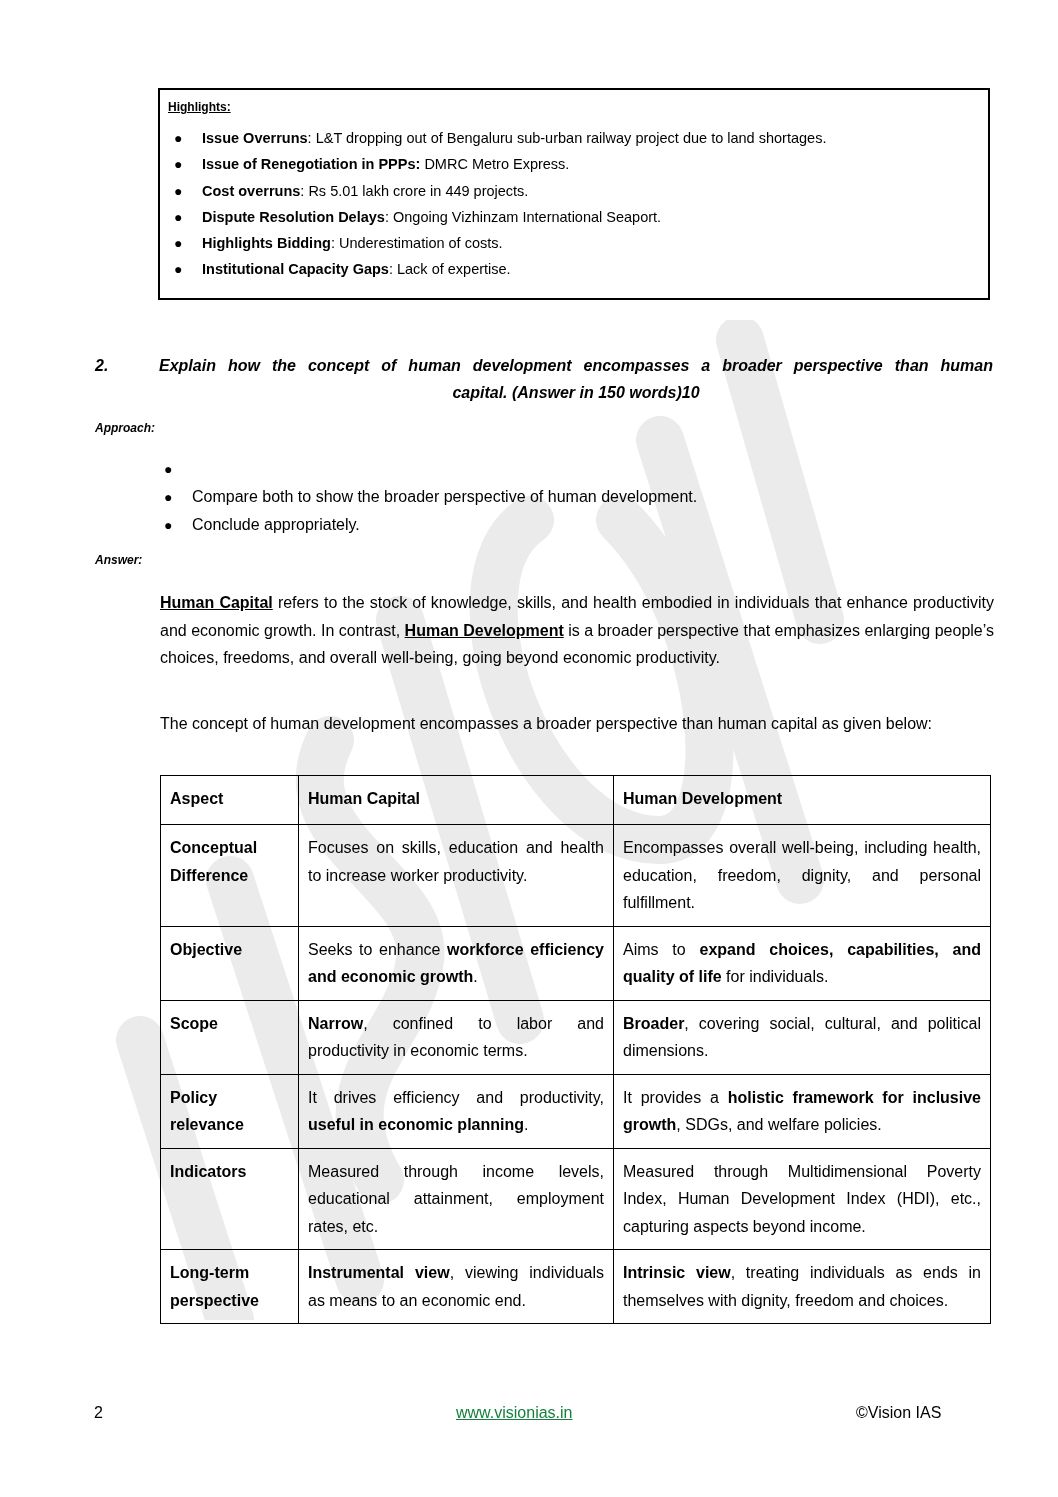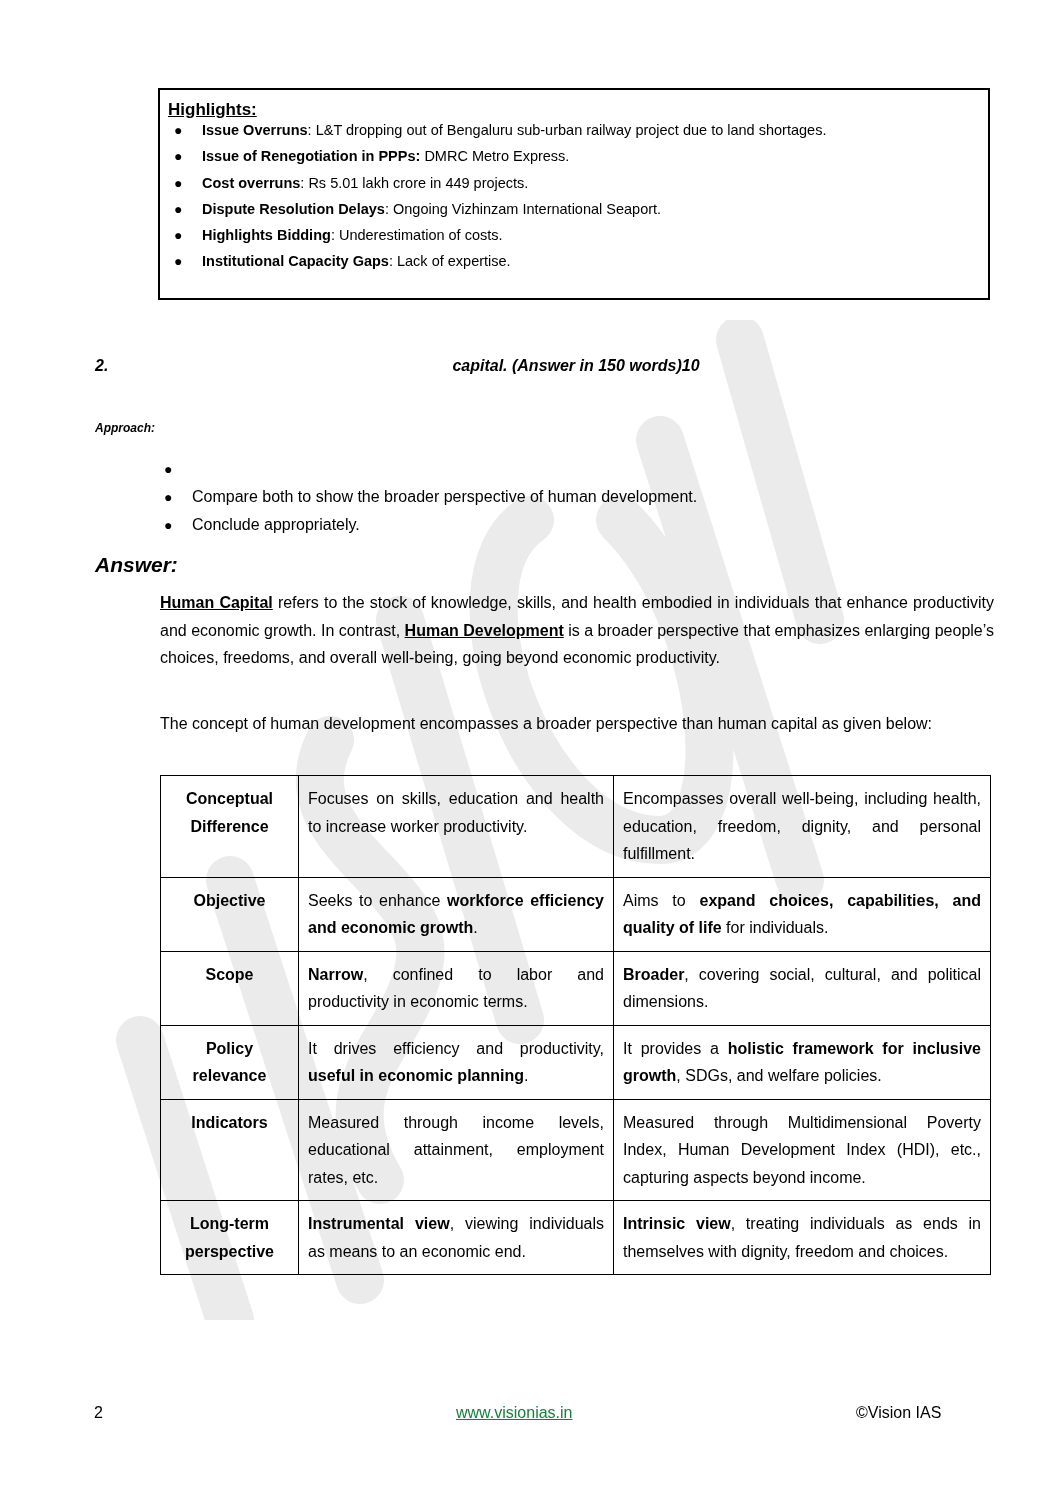--- a/index.html
+++ b/index.html
@@ -1,40 +1,40 @@
 <!DOCTYPE html>
 <html><head>
 <meta charset="utf-8">
 <style>
   html, body { margin: 0; padding: 0; background: #ffffff; }
   body { width: 1058px; height: 1497px; position: relative; overflow: hidden;
          font-family: "Liberation Sans", sans-serif; color: #000; font-size: 15.5px; }
   .watermark { position: absolute; left: 100px; top: 320px; width: 760px; height: 1000px; pointer-events: none; }
   .highlights { position: absolute; left: 158px; top: 88px; width: 832px; height: 212px;
                 border: 2px solid #000; box-sizing: border-box; padding: 10px 10px 0 8px; }
-  .hl-title { font-weight: bold; text-decoration: underline; font-size: 17px; }
+  .hl-title { font-weight: bold; text-decoration: underline; font-size: 12px; margin-bottom: 14px; }
   .hl-list { list-style: none; margin: 0; padding: 0; }
   .hl-list li { position: relative; padding-left: 34px; height: 26.3px; font-size: 14.5px; line-height: 20px; }
   .bullet { position: absolute; left: 6px; top: 0; font-size: 14px; }
   .q { position: absolute; left: 95px; top: 352px; width: 900px; font-style: italic; font-weight: bold; font-size: 16px; line-height: 27px; }
   .q-num { position: absolute; left: 0; top: 0; }
   .q-text { position: absolute; left: 64px; width: 834px; text-align: justify; text-align-last: left; }
   .q-line2 { display: flex; justify-content: center; }
   .approach-h { position: absolute; left: 95px; top: 421px; font-style: italic; font-weight: bold; font-size: 12px; }
   .approach-list { position: absolute; left: 160px; top: 457px; list-style: none; margin: 0; padding: 0; font-size: 16px; }
   .approach-list li { position: relative; padding-left: 32px; height: 28px; line-height: 24px; }
   .approach-list .bullet { left: 4px; }
-  .answer-h { position: absolute; left: 95px; top: 553px; font-style: italic; font-weight: bold; font-size: 21px; }
+  .answer-h { position: absolute; left: 95px; top: 553px; font-style: italic; font-weight: bold; font-size: 12px; }
   .para { position: absolute; left: 160px; width: 834px; text-align: justify; font-size: 16px; line-height: 27.6px; }
   .para1 { top: 589px; }
   .para2 { top: 710px; }
   .term { font-weight: bold; text-decoration: underline; }
   table.cmp { position: absolute; left: 160px; top: 775px; width: 831px; border-collapse: collapse; font-size: 16px; line-height: 27.5px; }
   table.cmp td { border: 1.5px solid #000; vertical-align: top; padding: 9px 9px 9px 9px; text-align: justify; }
-  table.cmp td.c0 { width: 119px; font-weight: bold; text-align: center; }
+  table.cmp td.c0 { width: 119px; font-weight: bold; text-align: left; }
   table.cmp td.c1 { width: 296px; }
   table.cmp td.c2 { width: 358px; }
   table.cmp tr.head td { font-weight: bold; text-align: left; height: 30px; }
   b { font-weight: bold; }
   .footer { position: absolute; top: 1404px; font-size: 16px; }
   .f-page { left: 94px; }
   .f-link { left: 456px; color: #15803d; text-decoration: underline; }
   .f-copy { left: 856px; }
 </style>
 </head>
@@ -60,20 +60,21 @@
     <li><span class="bullet">●</span><b>Cost overruns</b><span>:  </span><span>Rs 5.01 lakh crore in 449 projects.</span></li>
     <li><span class="bullet">●</span><b>Dispute Resolution Delays</b><span>: </span><span>Ongoing Vizhinzam International Seaport.</span></li>
     <li><span class="bullet">●</span><b>Highlights Bidding</b><span>: </span><span>Underestimation of costs.</span></li>
     <li><span class="bullet">●</span><b>Institutional Capacity Gaps</b><span>: </span><span>Lack of expertise.</span></li>
   </ul>
 </div>
 
 <div class="q">
   <span class="q-num">2.</span>
   <div class="q-text">
+    <div style="text-align:justify;text-align-last:justify;">Explain how the concept of human development encompasses a broader perspective than human</div>
     <div class="q-line2">
       <span>capital. (Answer in 150 words)</span>
       <span>10</span>
     </div>
   </div>
 </div>
 
 <div class="approach-h">Approach:</div>
 <ul class="approach-list">
   <li><span class="bullet">●</span></li>
@@ -83,20 +84,25 @@
 
 <div class="answer-h">Answer:</div>
 
 <p class="para para1" style="margin:0;">
   <span class="term">Human Capital</span><span> refers to the stock of knowledge, skills, and health embodied in individuals that enhance productivity and economic growth. In contrast, </span><span class="term">Human Development</span><span> is a broader perspective that emphasizes enlarging people’s choices, freedoms, and overall well-being, going beyond economic productivity.</span>
 </p>
 <p class="para para2" style="margin:0;">The concept of human development encompasses a broader perspective than human capital as given below:</p>
 
 <table class="cmp">
   <tbody id="cmp-body">
+    <tr class="head">
+      <td class="c0">Aspect</td>
+      <td class="c1">Human Capital</td>
+      <td class="c2">Human Development</td>
+    </tr>
   <tr>
         <td class="c0">Conceptual Difference</td>
         <td class="c1"><span>Focuses on skills, education and health to increase worker productivity.</span></td>
         <td class="c2"><span>Encompasses overall well-being, including health, education, freedom, dignity, and personal fulfillment.</span></td>
       </tr>
       <tr>
         <td class="c0">Objective</td>
         <td class="c1"><span>Seeks to enhance </span><b>workforce efficiency and economic growth</b><span>.</span></td>
         <td class="c2"><span>Aims to </span><b>expand choices, capabilities, and quality of life</b><span> for individuals.</span></td>
       </tr>

